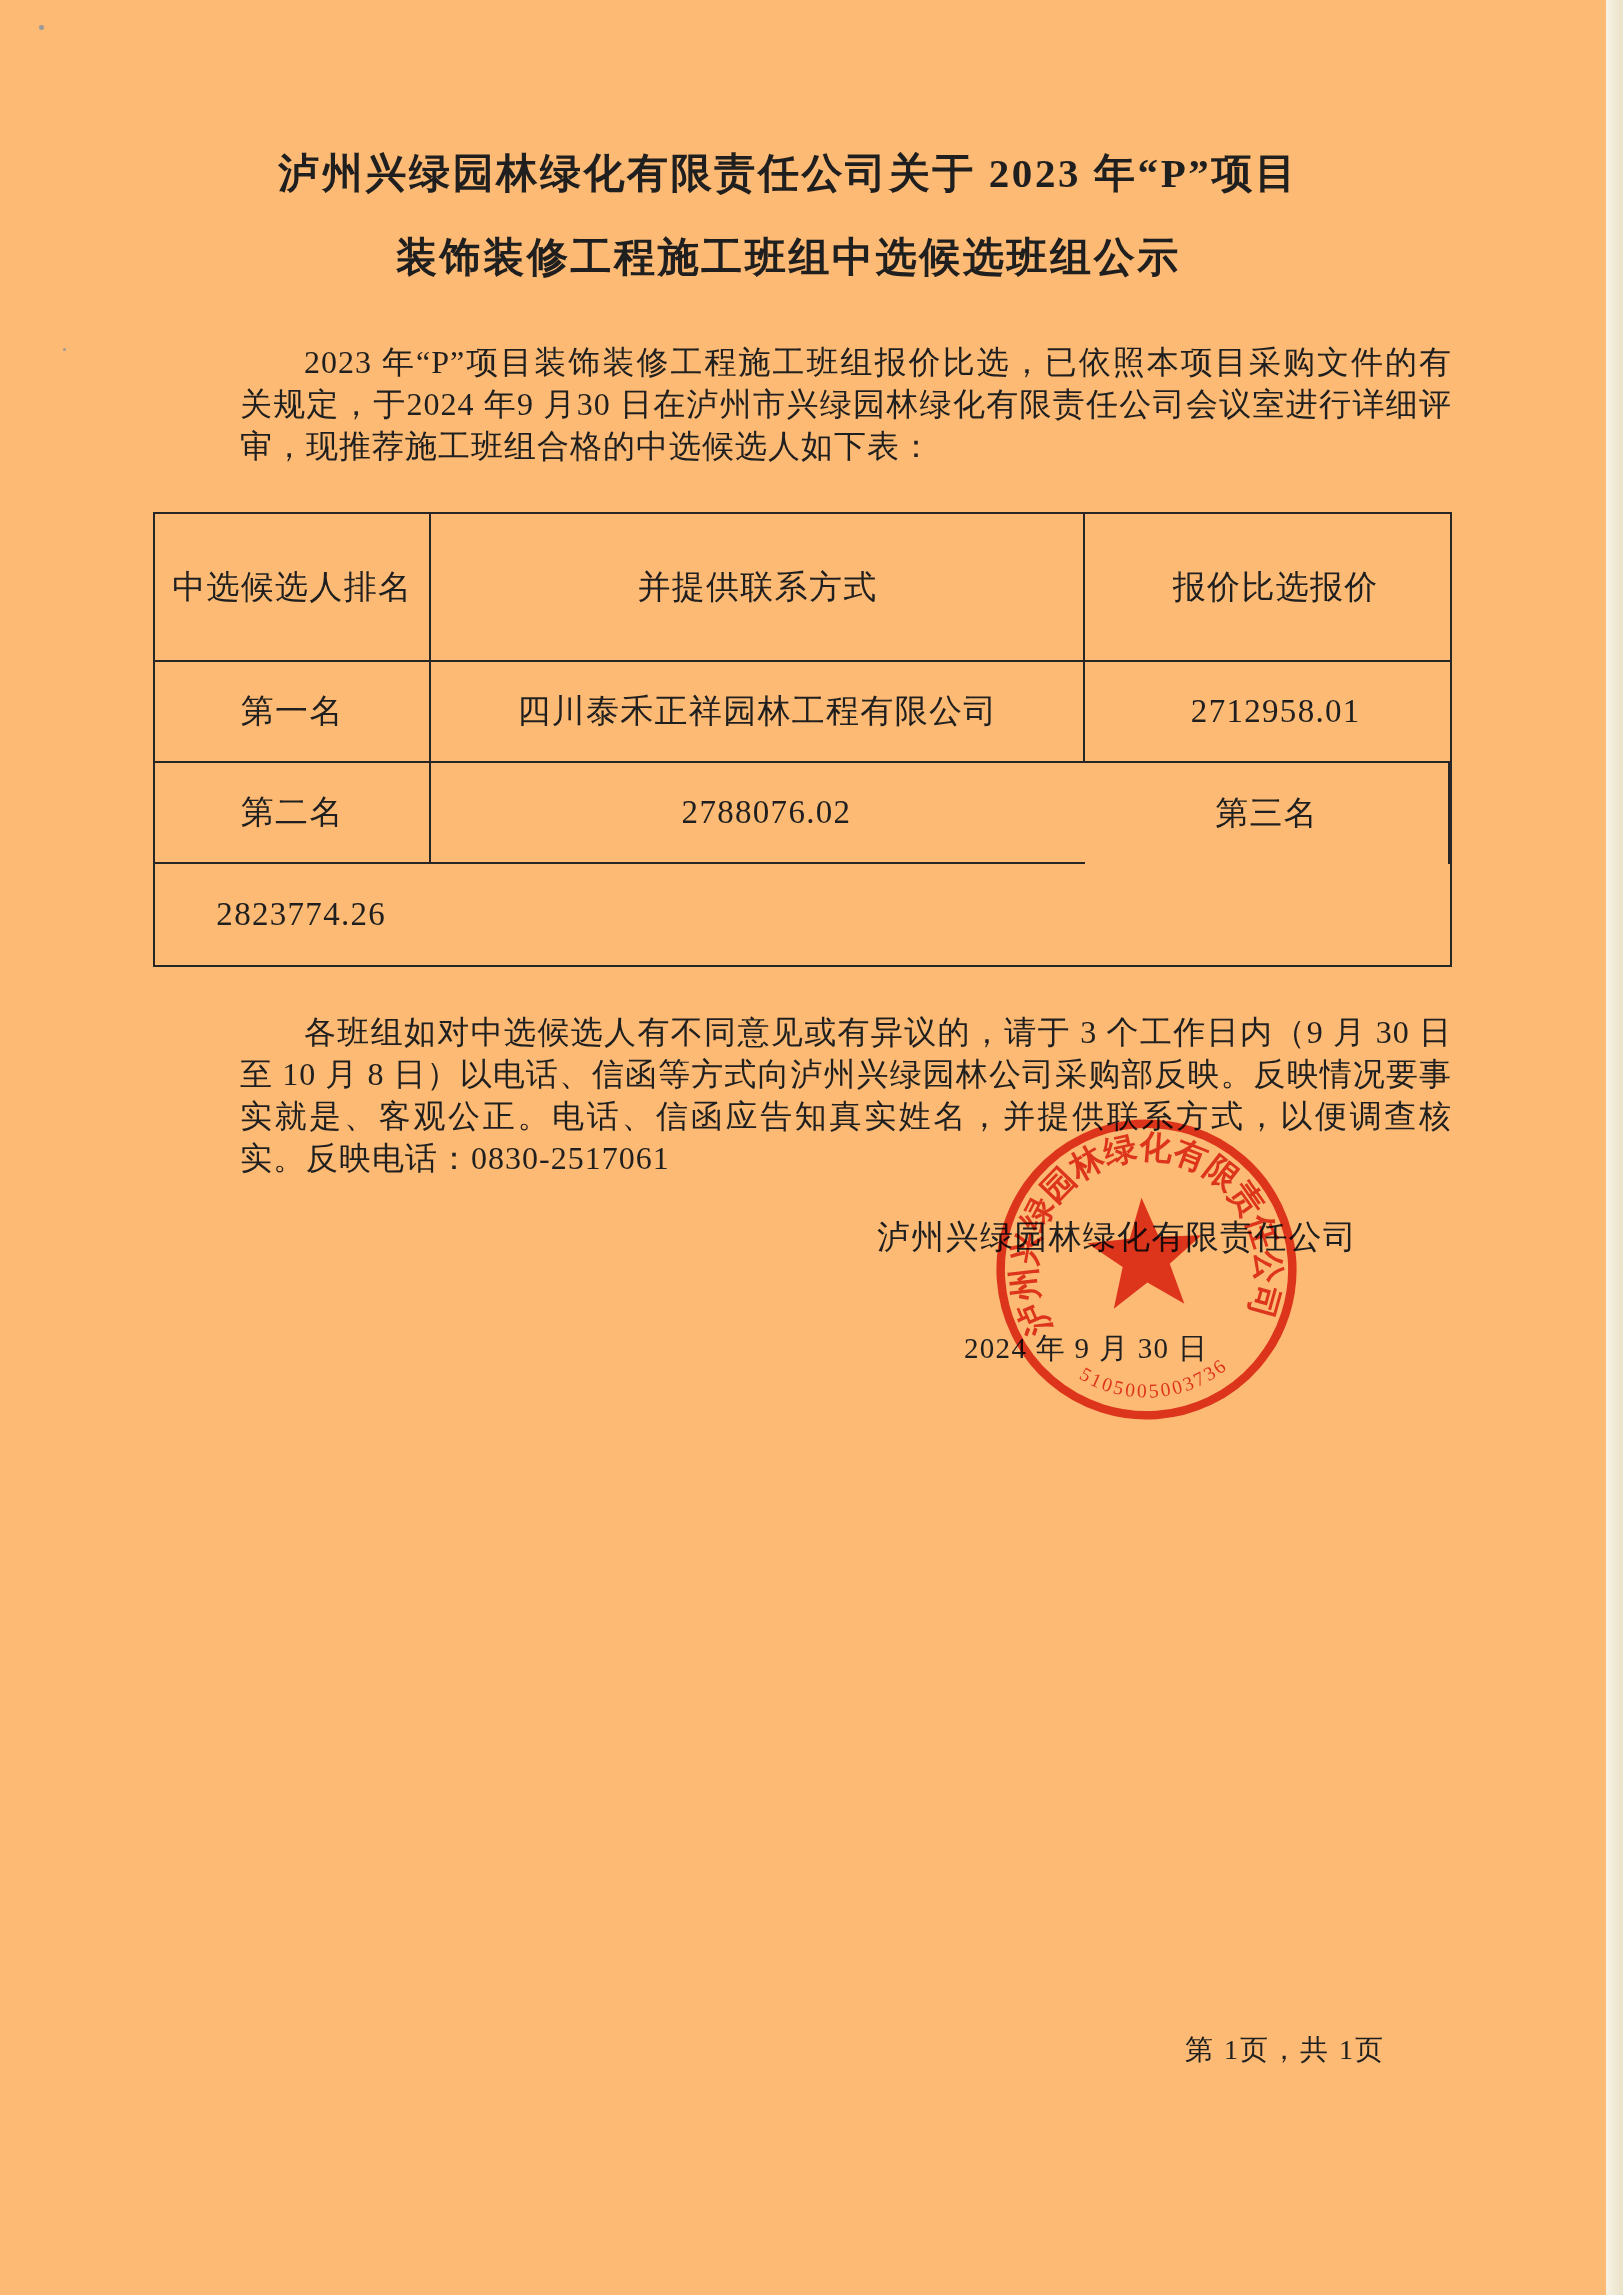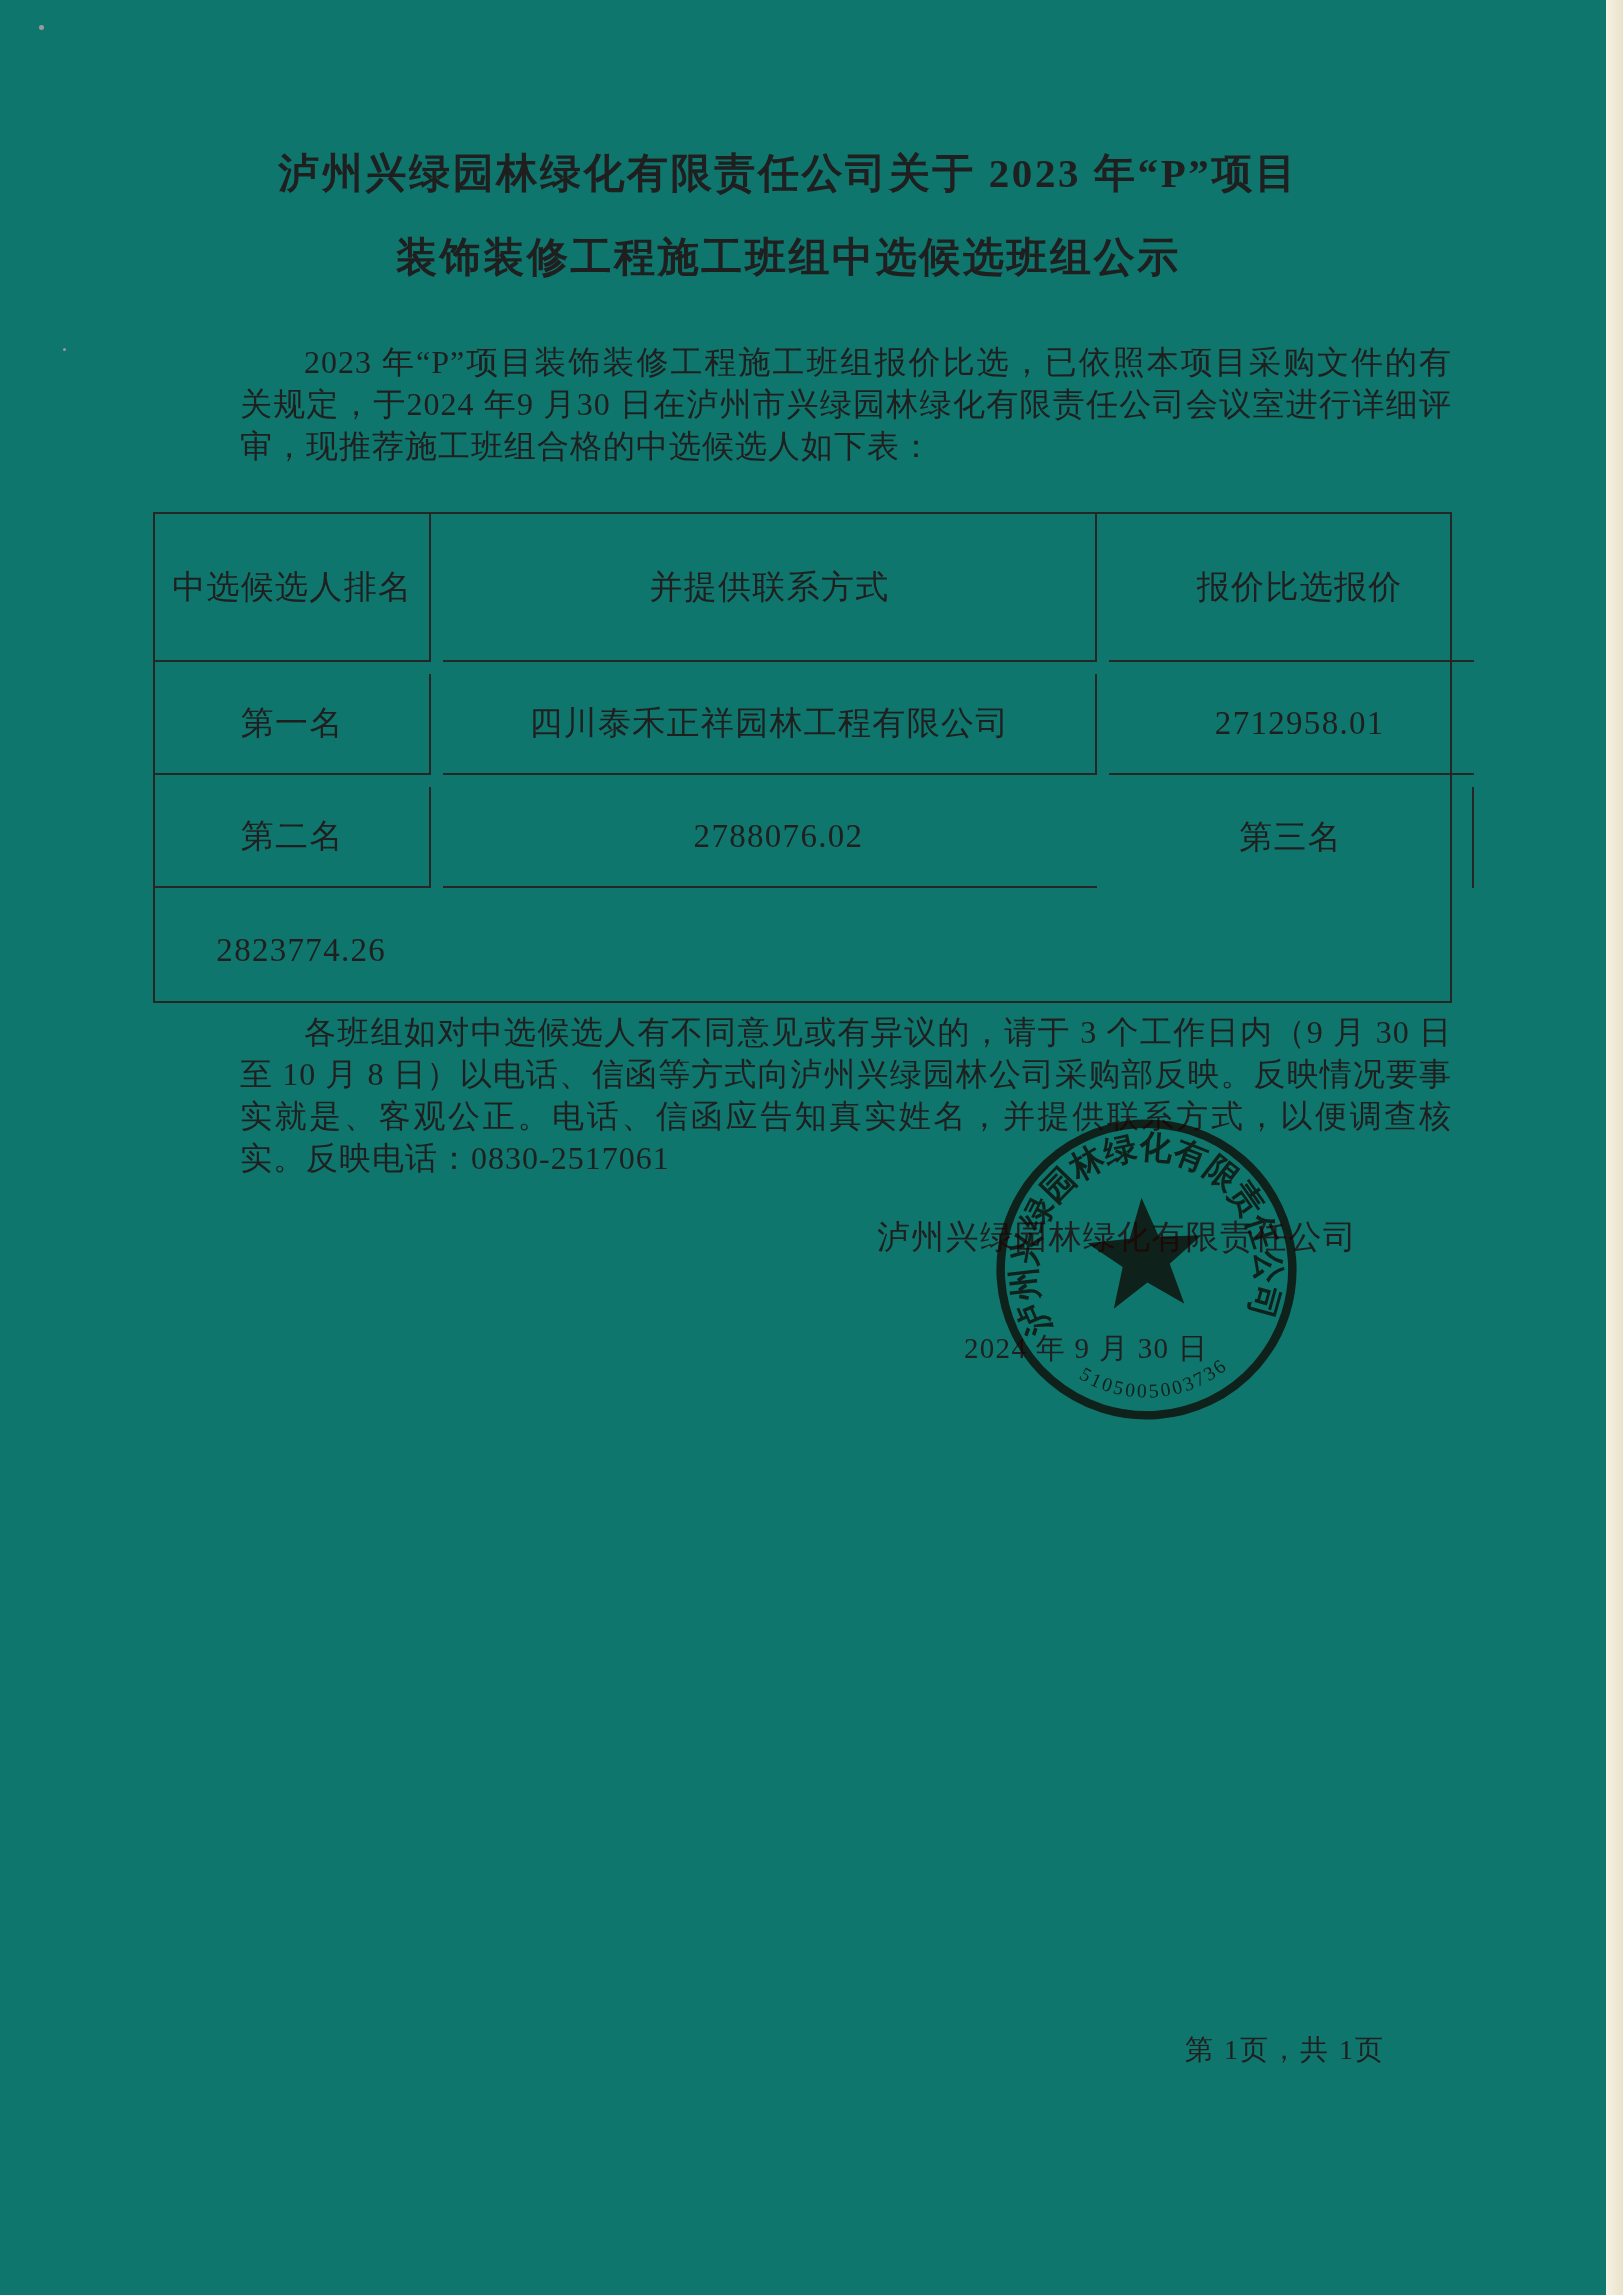--- a/index.html
+++ b/index.html
@@ -1,19 +1,19 @@
 <!DOCTYPE html>
 <html style="font-size:10.5px"><head>
 <meta charset="utf-8">
 <style>
   html,body{margin:0;padding:0;background:#888;}
   .sheet{
     position:relative;
     width:1623px;height:2295px;
-    background:#0f766e;
+    background:#fdba74;
     overflow:hidden;
     font-family:"Liberation Serif","DejaVu Serif",serif;
     color:#1f1f1f;
   }
   .scan-strip{
     position:absolute;right:0;top:0;width:17px;height:2295px;
     background:linear-gradient(to right,#f6f2e4,#e9e2c8);
   }
   .title{
     position:absolute;left:0;width:1623px;
@@ -33,21 +33,20 @@
   }
   .para.p1{top:341px;}
   .para.p2{top:1011px;}
   .doc-table{
     position:absolute;left:153px;top:512px;width:1299px;
     box-sizing:border-box;
     border:2.6px solid #262626;
     display:grid;
     grid-template-columns:21.35% 50.5% 28.15%;
     grid-template-rows:148px 101px 101px 101px;
-    gap:12px;
   }
   .cell{
     display:flex;align-items:center;justify-content:center;
     border-right:2px solid #262626;
     border-bottom:2px solid #262626;
     font-size:33px;letter-spacing:1.3px;
     white-space:nowrap;
   }
   .cell.last-col{border-right:none;padding-left:16px;}
   .cell.last-row{border-bottom:none;}

